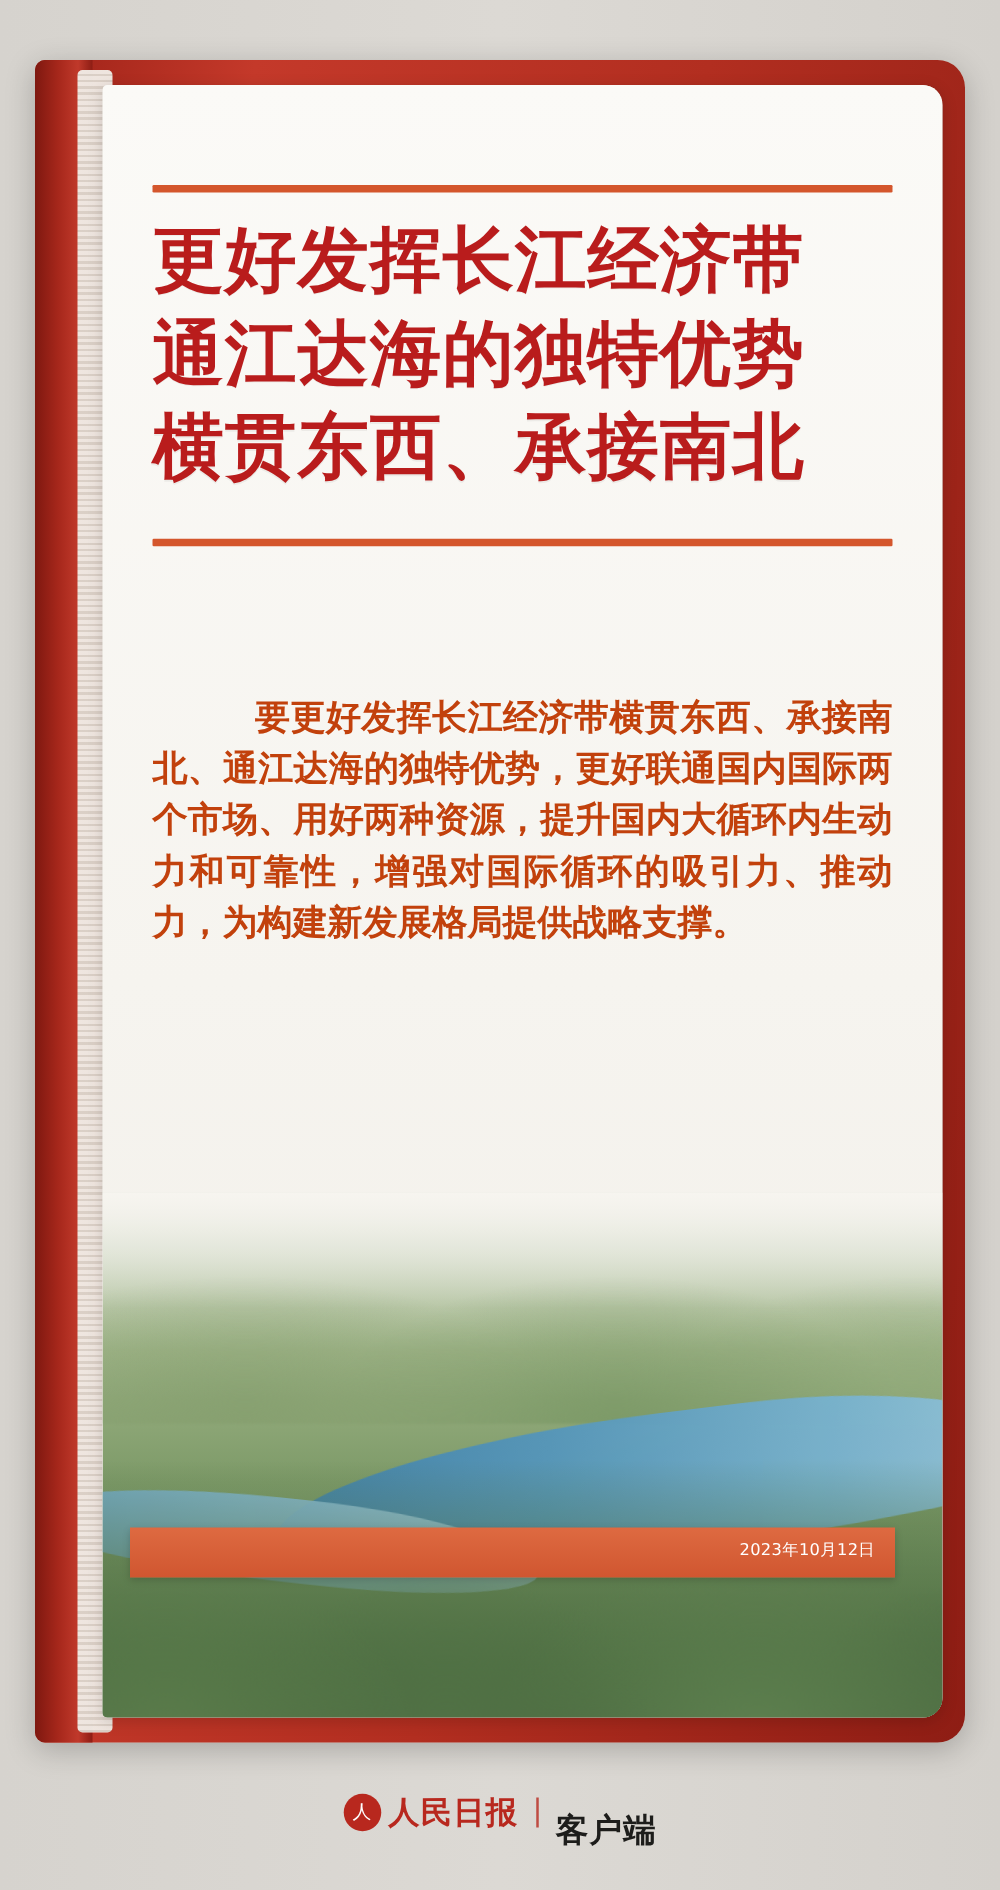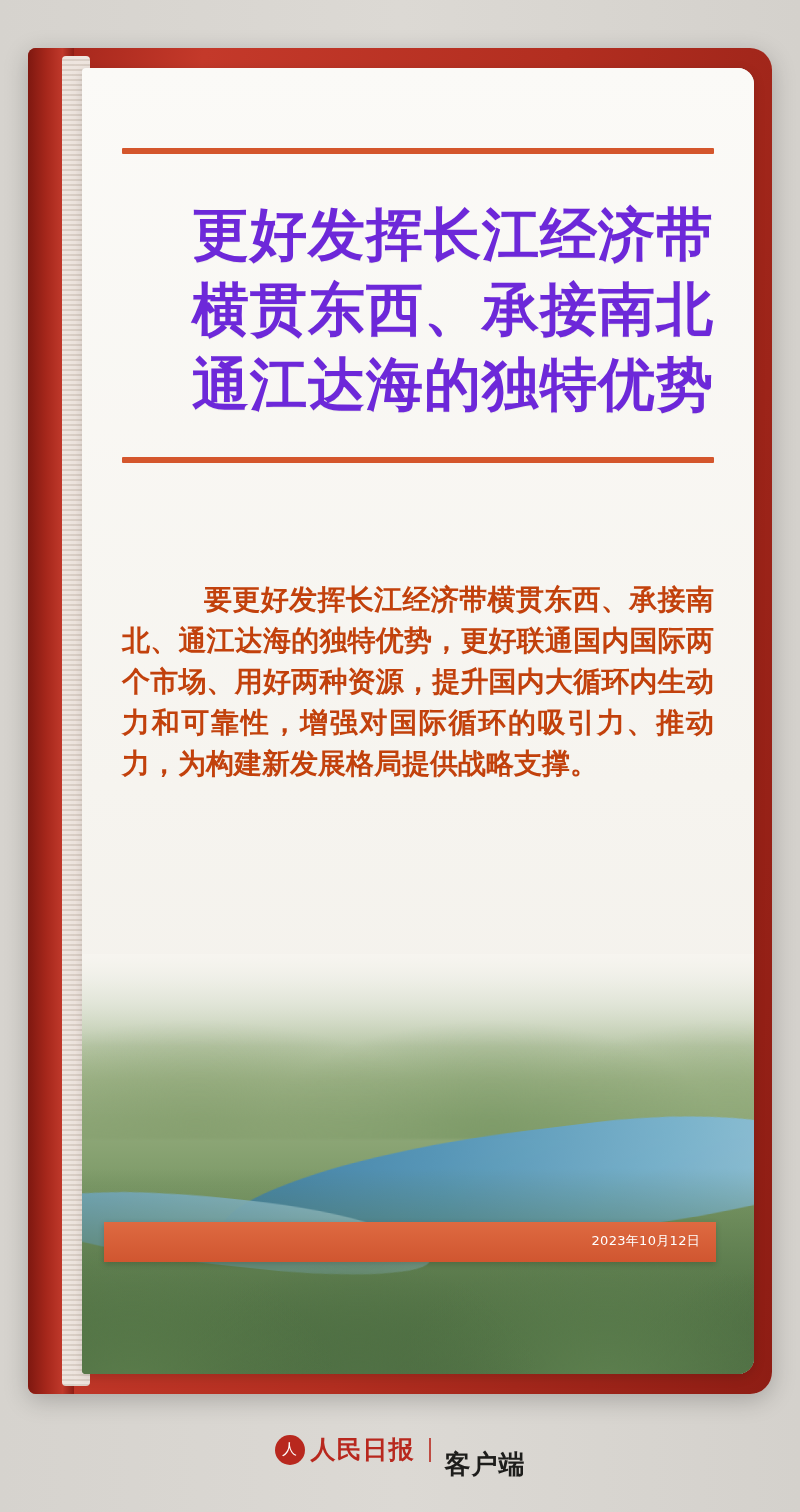--- a/index.html
+++ b/index.html
@@ -145,23 +145,23 @@
 
   .rule {
     height: 6px;
     background: #d4562c;
     border-radius: 1px;
   }
   .rule.top { margin-top: 80px; }
   .rule.bottom { margin-top: 34px; }
 
   .headline {
-    margin-top: 43px;
-    text-align: right;
-    color: #6d28d9;
+    margin-top: 17px;
+    text-align: left;
+    color: #b91c1c;
     font-family: "DejaVu Sans", "Liberation Sans", sans-serif;
     font-weight: 700;
     font-size: 57px;
     line-height: 1.32;
     letter-spacing: 1px;
     text-shadow: 0 1px 0 rgba(0,0,0,0.05);
   }
   .headline .hl-line { display: block; white-space: nowrap; }
 
   .body-text {
@@ -266,22 +266,22 @@
       <div class="hills-near"></div>
       <div class="haze"></div>
     </div>
 
     <div class="content">
 
       <div class="rule top"></div>
 
       <div class="headline">
         <span class="hl-line">更好发挥长江经济带</span>
+        <span class="hl-line">通江达海的独特优势</span>
         <span class="hl-line">横贯东西、承接南北</span>
-        <span class="hl-line">通江达海的独特优势</span>
       </div>
 
       <div class="rule bottom"></div>
 
       <div class="body-text">要更好发挥长江经济带横贯东西、承接南北、通江达海的独特优势，更好联通国内国际两个市场、用好两种资源，提升国内大循环内生动力和可靠性，增强对国际循环的吸引力、推动力，为构建新发展格局提供战略支撑。</div>
 
     </div>
 
     <div class="caption">
       <div class="date">2023年10月12日</div>

